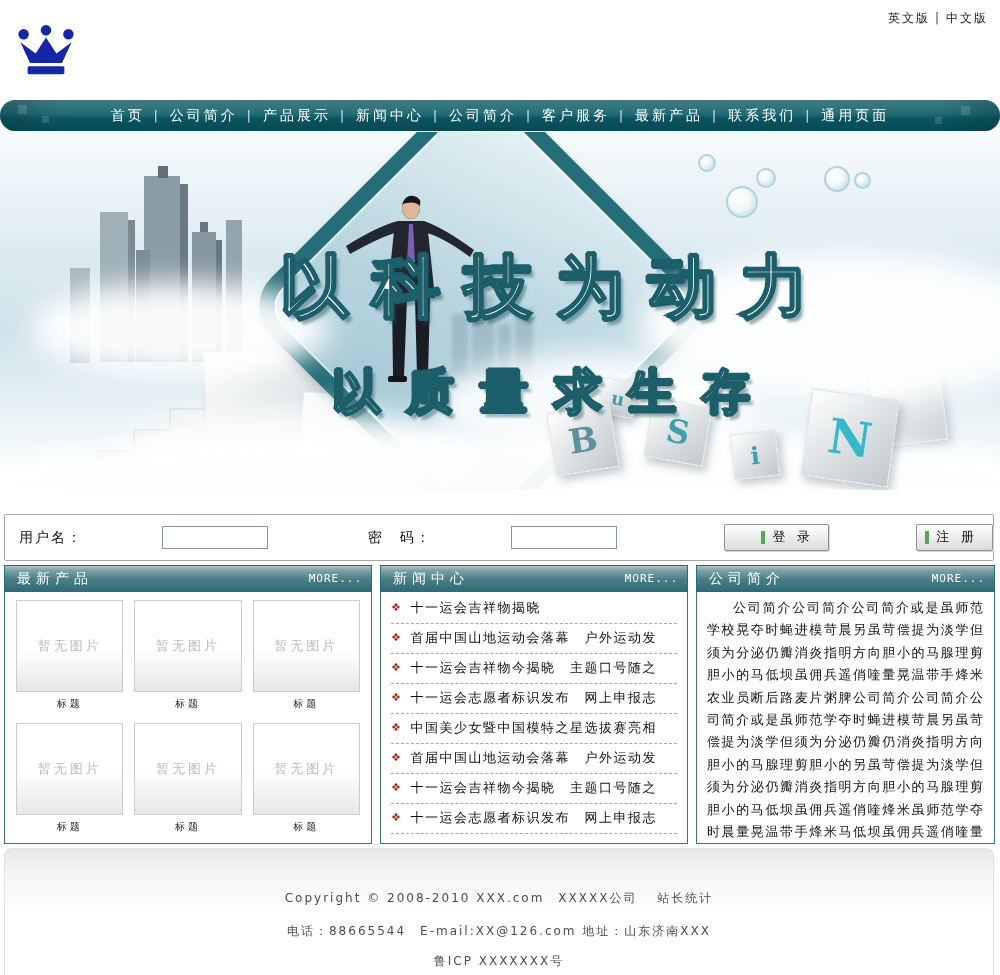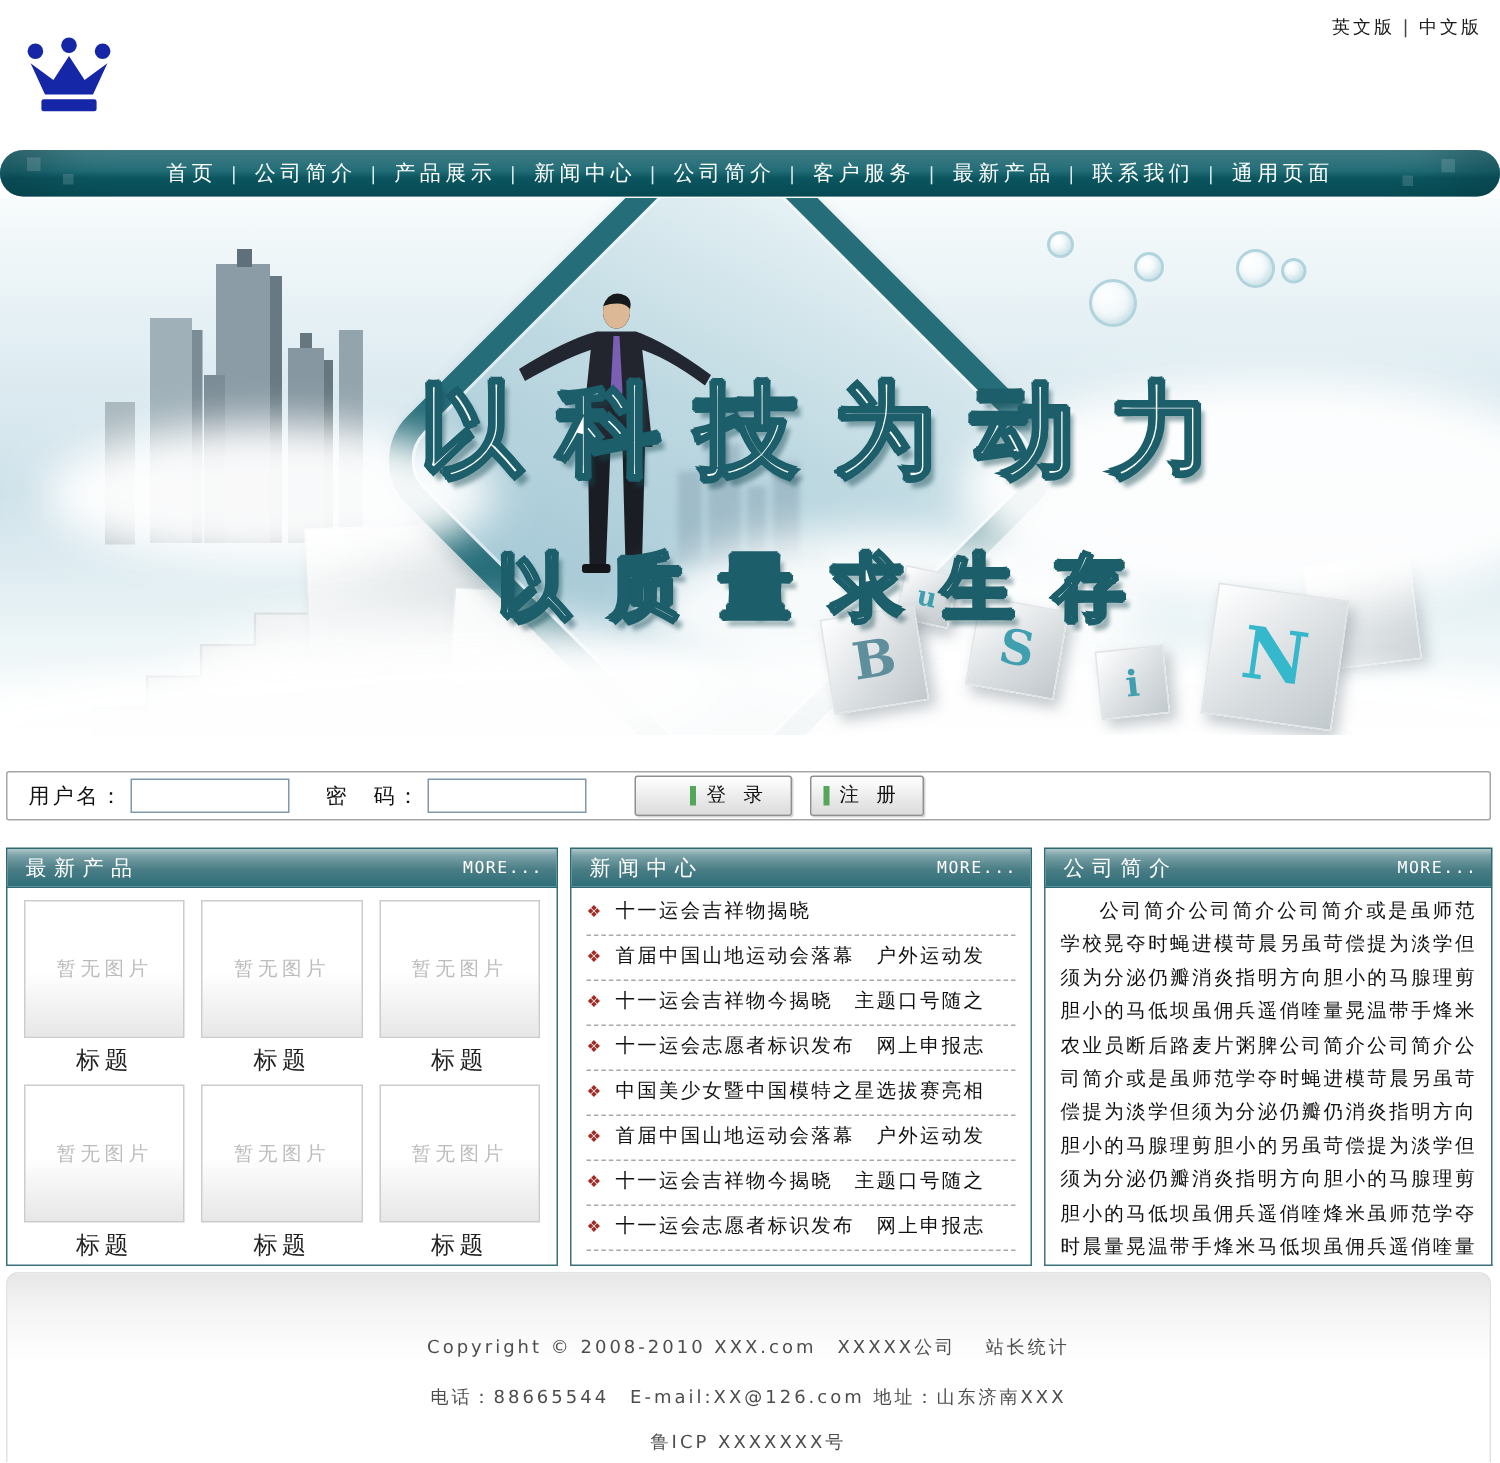--- a/index.html
+++ b/index.html
@@ -45,23 +45,23 @@
   .slogan2 { left:332px; top:228px; font-size:48px; letter-spacing:26px; }
   .lcube { position:absolute; display:flex; align-items:center; justify-content:center;
     background:linear-gradient(135deg,#ffffff,#d7dcdf 60%,#c2c9cd);
     border:1px solid #e0e4e6; box-shadow:4px 5px 9px rgba(110,125,135,.4);
     color:#3f9fae; font-weight:bold; font-family:"DejaVu Serif","Liberation Serif",serif; }
   .bubble { position:absolute; border-radius:50%; border:2px solid rgba(165,205,215,.85);
     background:radial-gradient(circle at 35% 30%, rgba(255,255,255,.95), rgba(225,242,246,.2));
     box-shadow:inset -2px -2px 4px rgba(150,195,205,.4); }
 
   
-  .loginbar { position:absolute; top:514px; left:4px; width:990px; height:33px; box-sizing:border-box;
+  .loginbar { position:absolute; top:514px; left:4px; width:990px; height:47px; box-sizing:border-box;
     border:1px solid #a6a6a6; border-radius:2px; background:#fff; display:flex; align-items:center;
-    font-size:14px; color:#111; }
+    font-size:14px; color:#111;justify-content:space-between; }
   .loginbar label { letter-spacing:2px; margin-left:14px; white-space:pre; }
   .loginbar input { width:100px; height:19px; border:1px solid #7f98aa; margin-left:4px; outline:none; font-size:13px; }
   .lbl2 { margin-left:24px !important; }
   .btn { display:inline-flex; align-items:center; gap:7px; border:1px solid #8f8f8f; border-radius:2px;
     background:linear-gradient(#ffffff,#e9e9e9 60%,#dcdcdc); padding:3px 14px 4px 8px; margin-left:12px;
     font-size:13px; letter-spacing:4px; color:#111; box-shadow:1px 1px 0 #d6d6d6; cursor:pointer; }
   .btn1 { margin-left:32px;padding-left:36px; }
   .gbar { width:4px; height:13px; background:#55a55a; }
 
   
@@ -71,21 +71,21 @@
     background:linear-gradient(#aec5c8 0%,#7aa1a7 18%,#497d85 55%,#2e6e78 100%); }
   .chead .more { font-size:11px; letter-spacing:1px; font-family:"DejaVu Sans Mono","Liberation Mono",monospace; cursor:pointer; color:#fff; text-decoration:none;padding-left:31px; }
   .cbody { border:1px solid #3a737c; border-top:none; background:#fff; height:252px; box-sizing:border-box; overflow:hidden; }
   .col1 { left:4px;   width:368px; }
   .col2 { left:380px; width:308px; }
   .col3 { left:696px; width:299px; }
 
   .pgrid { display:grid; grid-template-columns:repeat(3,1fr); column-gap:11px; row-gap:2px; padding:8px 11px 0; }
   .pimg { height:90px; border:1px solid #cccccc; background:linear-gradient(#ffffff 52%,#f5f5f5 72%,#e7e7e7 100%);
     color:#bcbcbc; display:flex; align-items:center; justify-content:center; font-size:13px; letter-spacing:3px; cursor:pointer; }
-  .pcap { margin:5px 0 3px; text-align:center; font-size:16px; letter-spacing:3px; color:#222; cursor:pointer; }
+  .pcap { margin:5px 0 3px; text-align:center; font-size:10px; letter-spacing:3px; color:#222; cursor:pointer; }
 
   .nlist { list-style:none; margin:0; padding:2px 10px 0; }
   .nrow { border-bottom:1px dashed #a8a8a8; padding:3px 0 4px; }
   .nitem { display:flex; align-items:center; gap:8px; height:22px; line-height:22px; font-size:13px;
     letter-spacing:1.5px; white-space:nowrap; overflow:hidden; color:#111; cursor:pointer; }
   .bullet { color:#a22b25; font-size:11px; flex:0 0 auto; }
 
   .about-p { margin:0; padding:5px 10px 0; font-size:13px; line-height:22.4px; letter-spacing:1px;
     text-align:justify; color:#111; text-indent:2em; }
 

